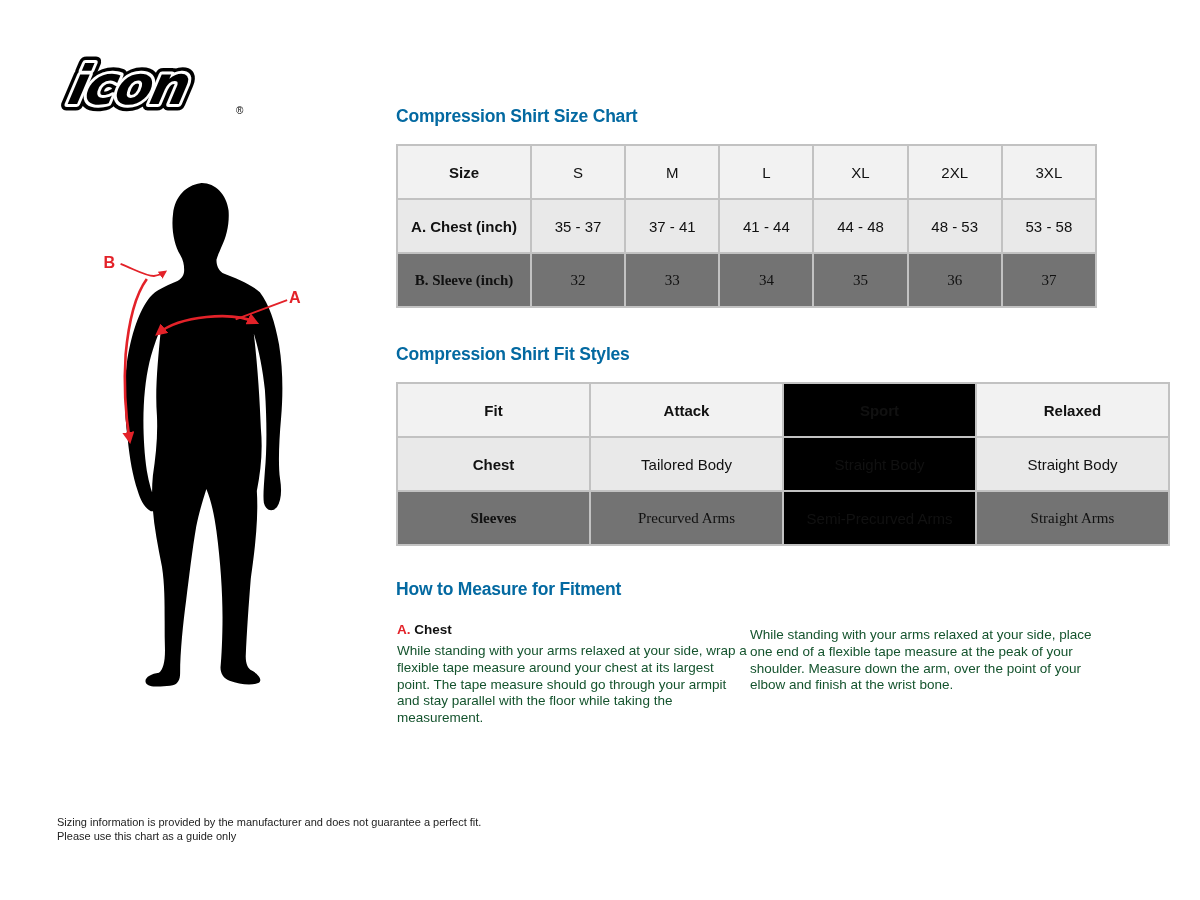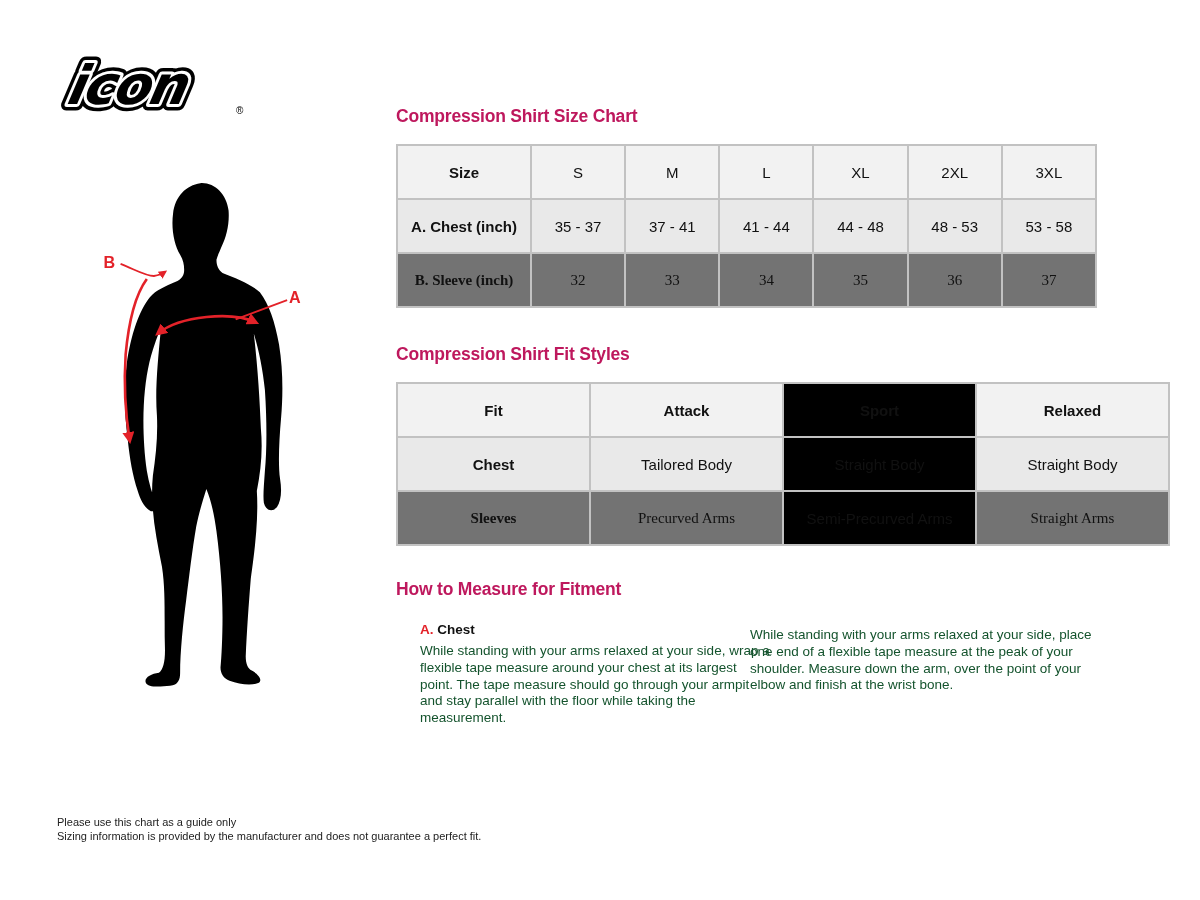--- a/index.html
+++ b/index.html
@@ -18,21 +18,21 @@
 
   
   .figure-wrap { position: absolute; left: 98px; top: 168px; width: 245px; height: 545px; }
   .fig-red-line { stroke: #e32229; stroke-width: 2.6; fill: none; }
   .fig-red-thin { stroke: #e32229; stroke-width: 1.8; fill: none; }
   .fig-label { fill: #e32229; font-weight: bold; font-size: 16px; font-family: "Liberation Sans", sans-serif; }
 
   
   .section-title {
     position: absolute; left: 396px;
-    font-size: 17.5px; font-weight: bold; color: #be185d;
+    font-size: 17.5px; font-weight: bold; color: #0369a1;
     letter-spacing: -0.2px;
   }
   #size-title { top: 106px; }
   #fit-title { top: 344px; }
   #measure-title { top: 579px; }
 
   table.chart {
     position: absolute; left: 396px;
     border-collapse: collapse;
     table-layout: fixed;
@@ -52,21 +52,21 @@
   td.bg-black{ background: #000000; color: #ffffff; }
 
   #size-table { top: 144px; width: 701px; }
   #size-table td.c0 { width: 134px; }
 
   #fit-table { top: 382px; width: 701px; }
   #fit-table td { width: 193px; }
 
   
   .measure-col { position: absolute; top: 622px; width: 350px; }
-  #measure-a { left: 420px; }
+  #measure-a { left: 397px; }
   #measure-b { left: 750px; }
   .measure-head { font-size: 13.5px; font-weight: bold; color: #111; margin-bottom: 6px; }
   .measure-key { color: #e32229; }
   .measure-body { font-size: 13.5px; line-height: 16.8px; color: #14532d; margin-top: 5px; }
 
   
   .footer {
     position: absolute; left: 57px; top: 816px;
     font-size: 11px; line-height: 13.5px; color: #222;
   }
@@ -193,15 +193,15 @@
     <span>Chest</span>
   </div>
   <div class="measure-body">While standing with your arms relaxed at your side, wrap a flexible tape measure around your chest at its largest point. The tape measure should go through your armpit and stay parallel with the floor while taking the measurement.</div>
 </div>
 
 <div class="measure-col" id="measure-b">
   <div class="measure-body">While standing with your arms relaxed at your side, place one end of a flexible tape measure at the peak of your shoulder. Measure down the arm, over the point of your elbow and finish at the wrist bone.</div>
 </div>
 
 <div class="footer">
+  <div>Sizing information is provided by the manufacturer and does not guarantee a perfect fit.</div>
   <div>Please use this chart as a guide only</div>
-  <div>Sizing information is provided by the manufacturer and does not guarantee a perfect fit.</div>
 </div>
 
 </body></html>

